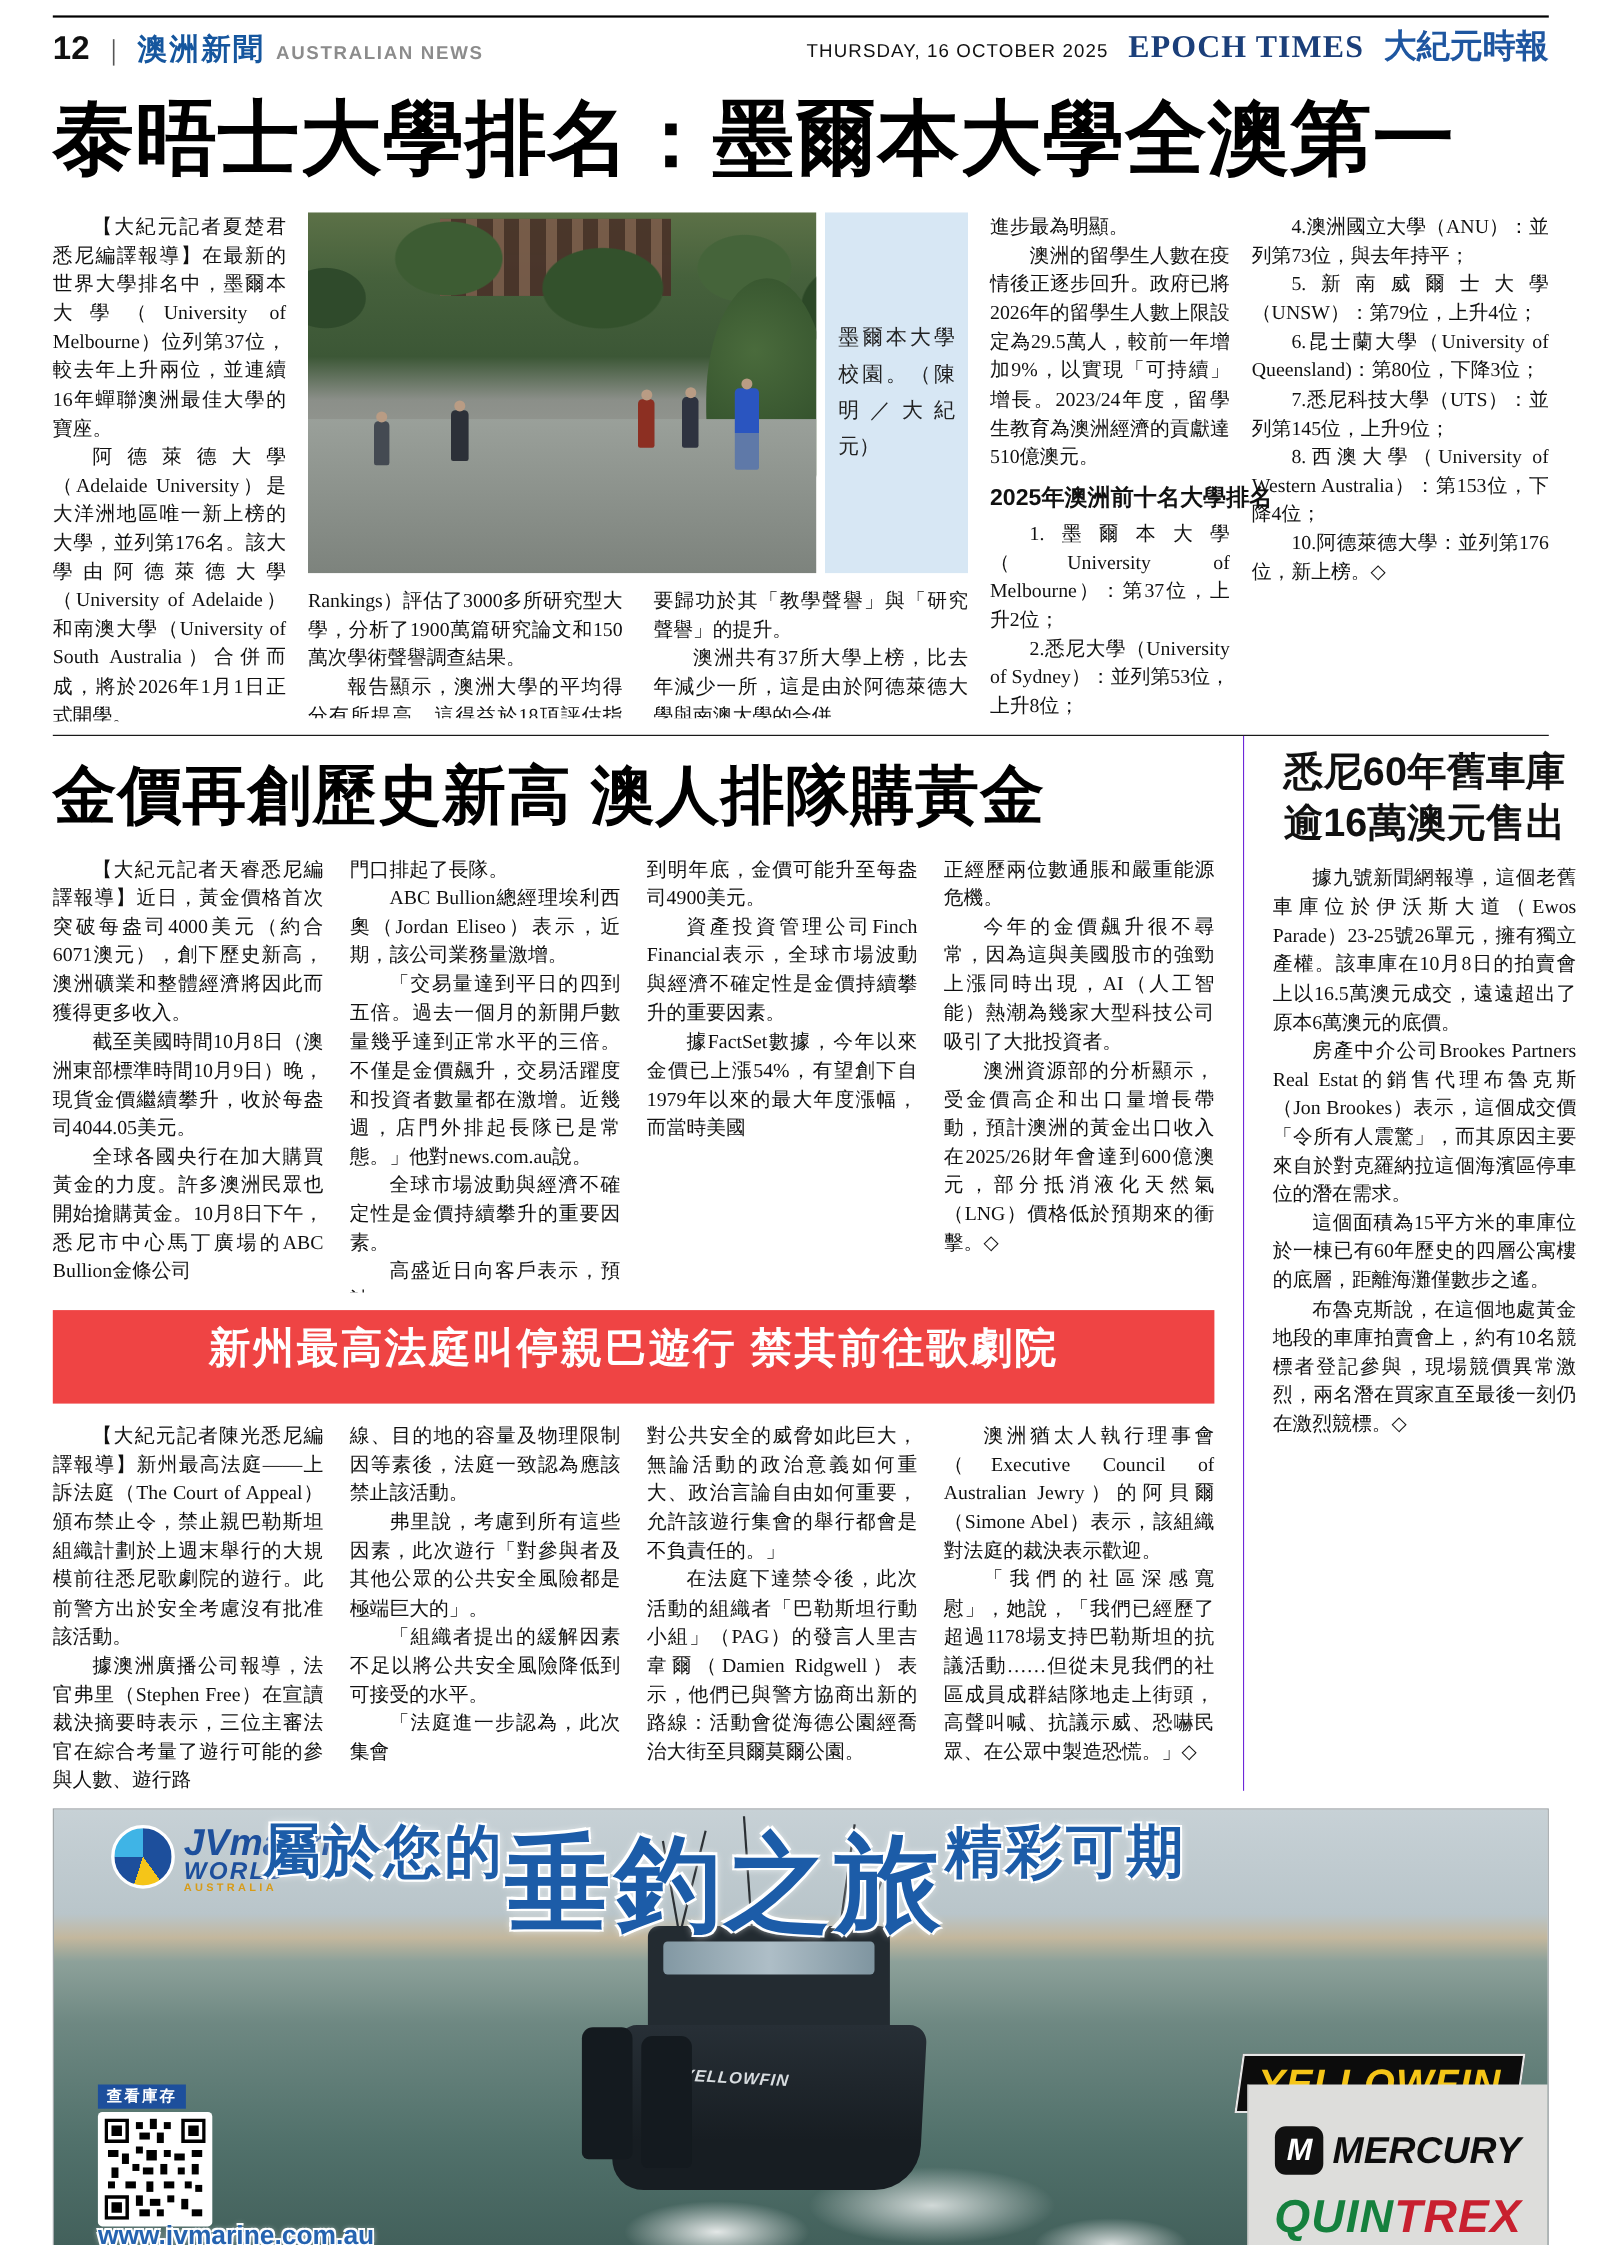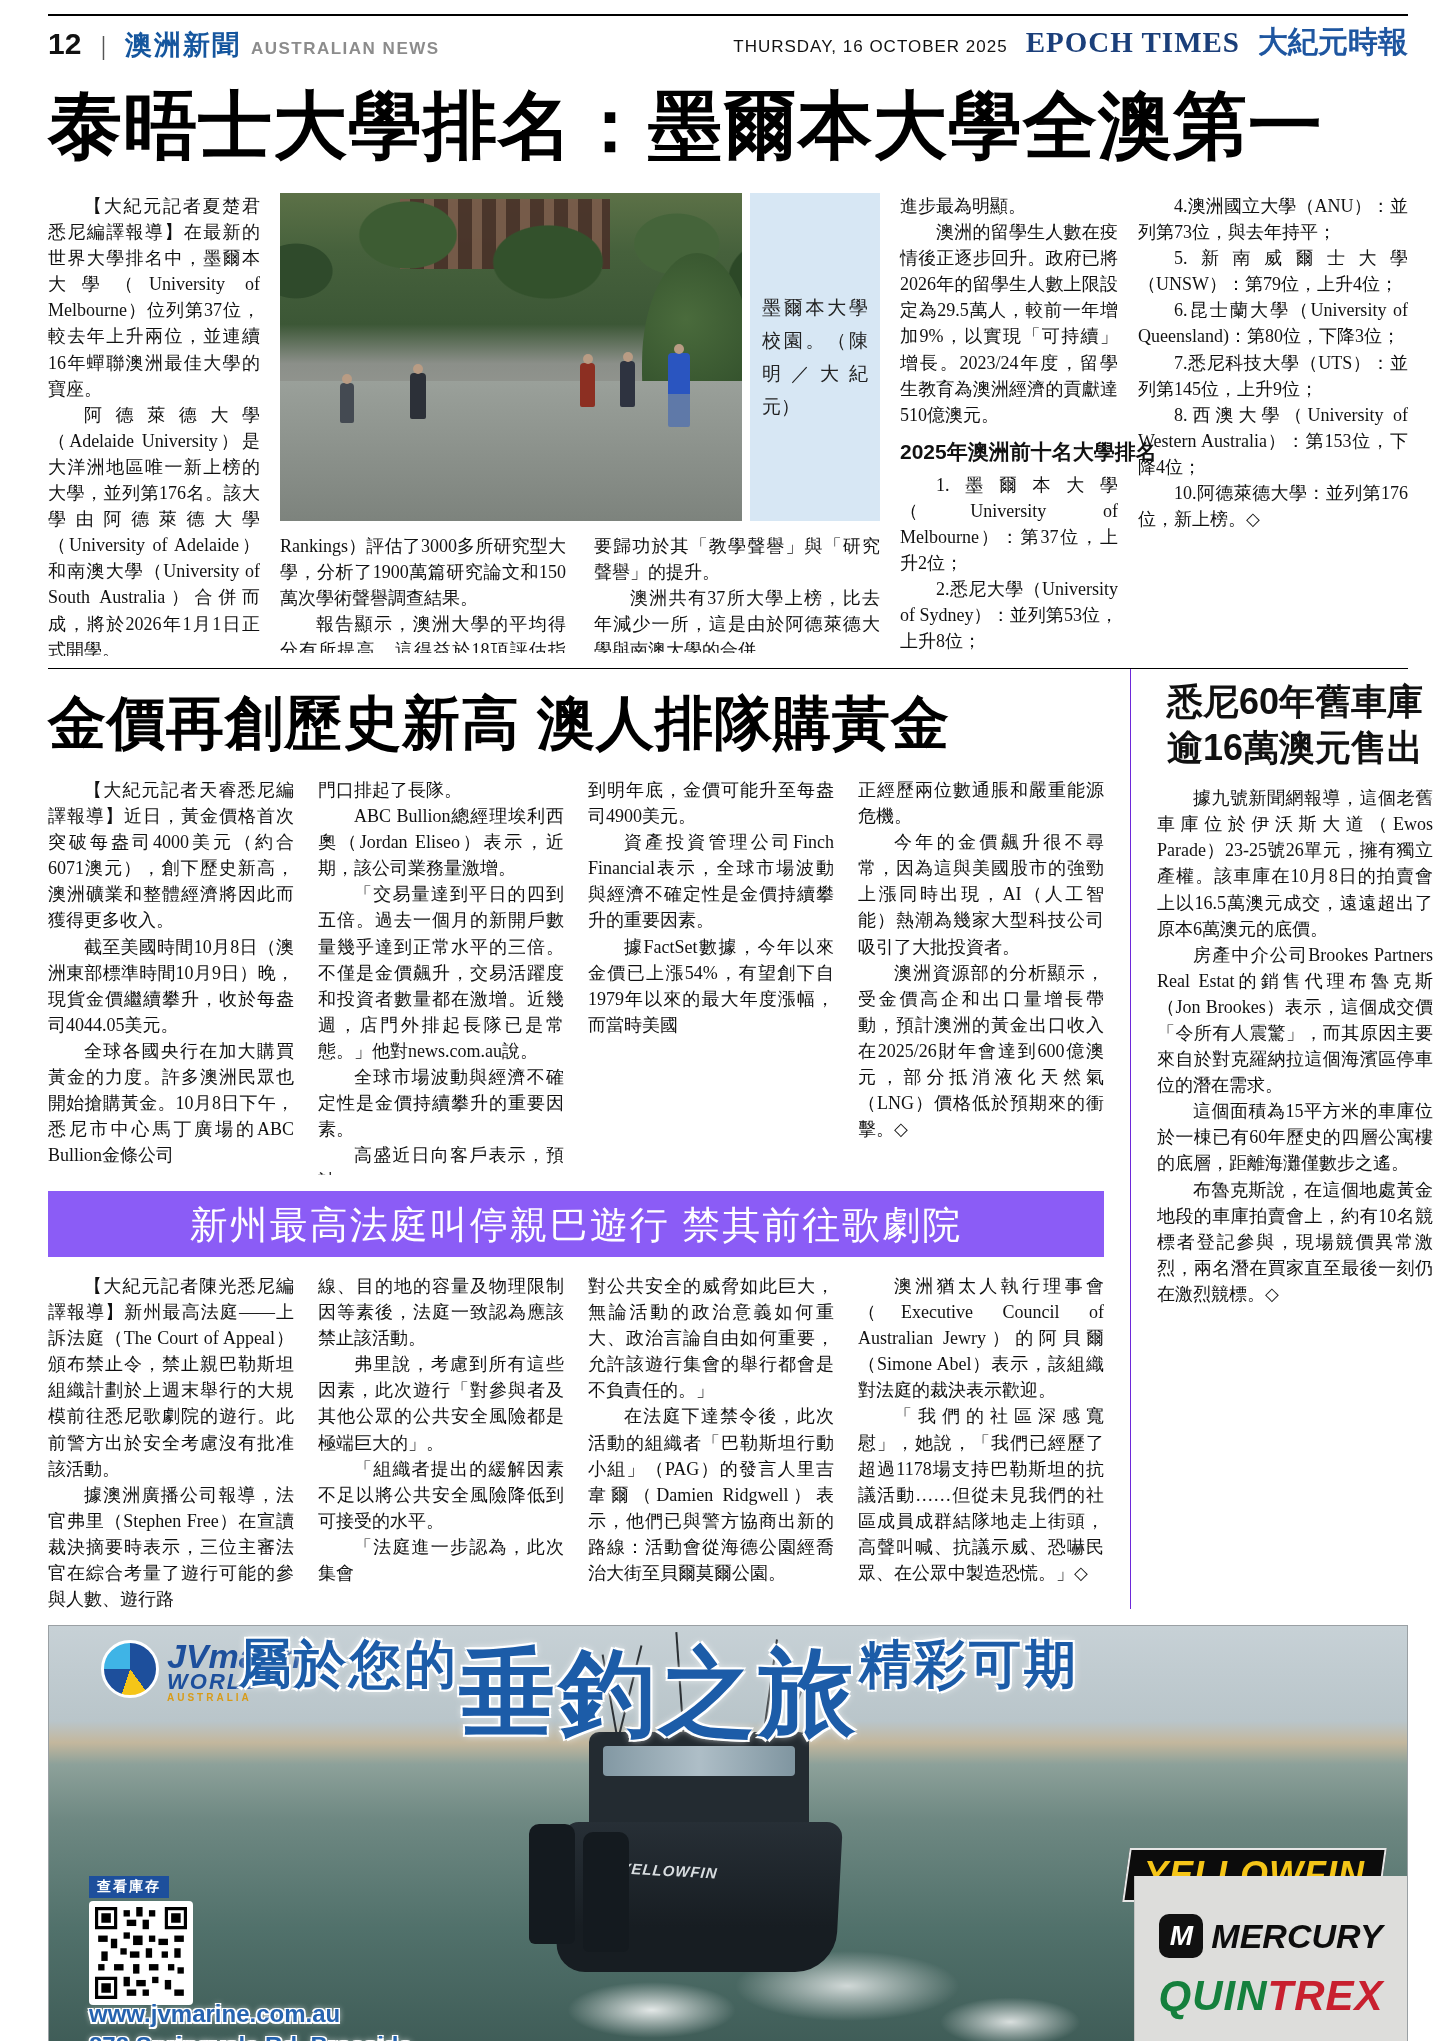--- a/index.html
+++ b/index.html
@@ -58,23 +58,23 @@
   .subhead{font-family:"Liberation Sans",sans-serif;font-weight:900;font-size:21px;
      margin:10px 0 6px 0;white-space:nowrap;}
   .divider{border-top:1.5px solid #000;margin:12px 0 0 0;}
   
   .zone2{display:flex;margin-top:0;}
   .z2main{width:1056px;flex:none;padding-right:26px;}
   .z2side{width:276px;flex:none;border-left:1px solid #6d28d9;padding-left:26px;padding-top:10px;}
   .goldbody,.courtbody{display:flex;gap:24px;height:398px;overflow:hidden;}
   .goldbody .col,.courtbody .col{width:246px;flex:none;}
   .courtbody{height:336px;}
-  .banner{background:#8b5cf6;color:#fff;font-family:"Liberation Sans",sans-serif;
-     font-weight:400;font-size:38px;letter-spacing:2px;text-align:center;
-     padding:9px 0 6px 0;margin:16px 0 16px 0;white-space:nowrap;}
+  .banner{background:#ef4444;color:#fff;font-family:"Liberation Sans",sans-serif;
+     font-weight:700;font-size:38px;letter-spacing:2px;text-align:center;
+     padding:9px 0 25px 0;margin:16px 0 16px 0;white-space:nowrap;}
   .side-h{font-family:"Liberation Sans",sans-serif;font-weight:900;font-size:36px;
      line-height:1.28;text-align:center;margin-bottom:14px;white-space:nowrap;}
   
   .ad{position:relative;margin-top:16px;width:1358px;height:432px;border:1px solid #9aa0a4;
       overflow:hidden;background:linear-gradient(180deg,#c7d1d6 0%,#b9c5ca 22%,#c3b79d 27%,#8da19a 32%,#6e8882 45%,#51716b 70%,#3d5a55 100%);}
   .foam{position:absolute;left:30%;bottom:0;width:48%;height:120px;
      background:radial-gradient(120px 40px at 30% 60%,rgba(255,255,255,.85),transparent 70%),
        radial-gradient(160px 50px at 60% 40%,rgba(255,255,255,.75),transparent 70%),
        radial-gradient(100px 35px at 85% 70%,rgba(255,255,255,.8),transparent 70%);}
   .jvlogo{position:absolute;left:52px;top:14px;display:flex;gap:8px;align-items:flex-start;}

